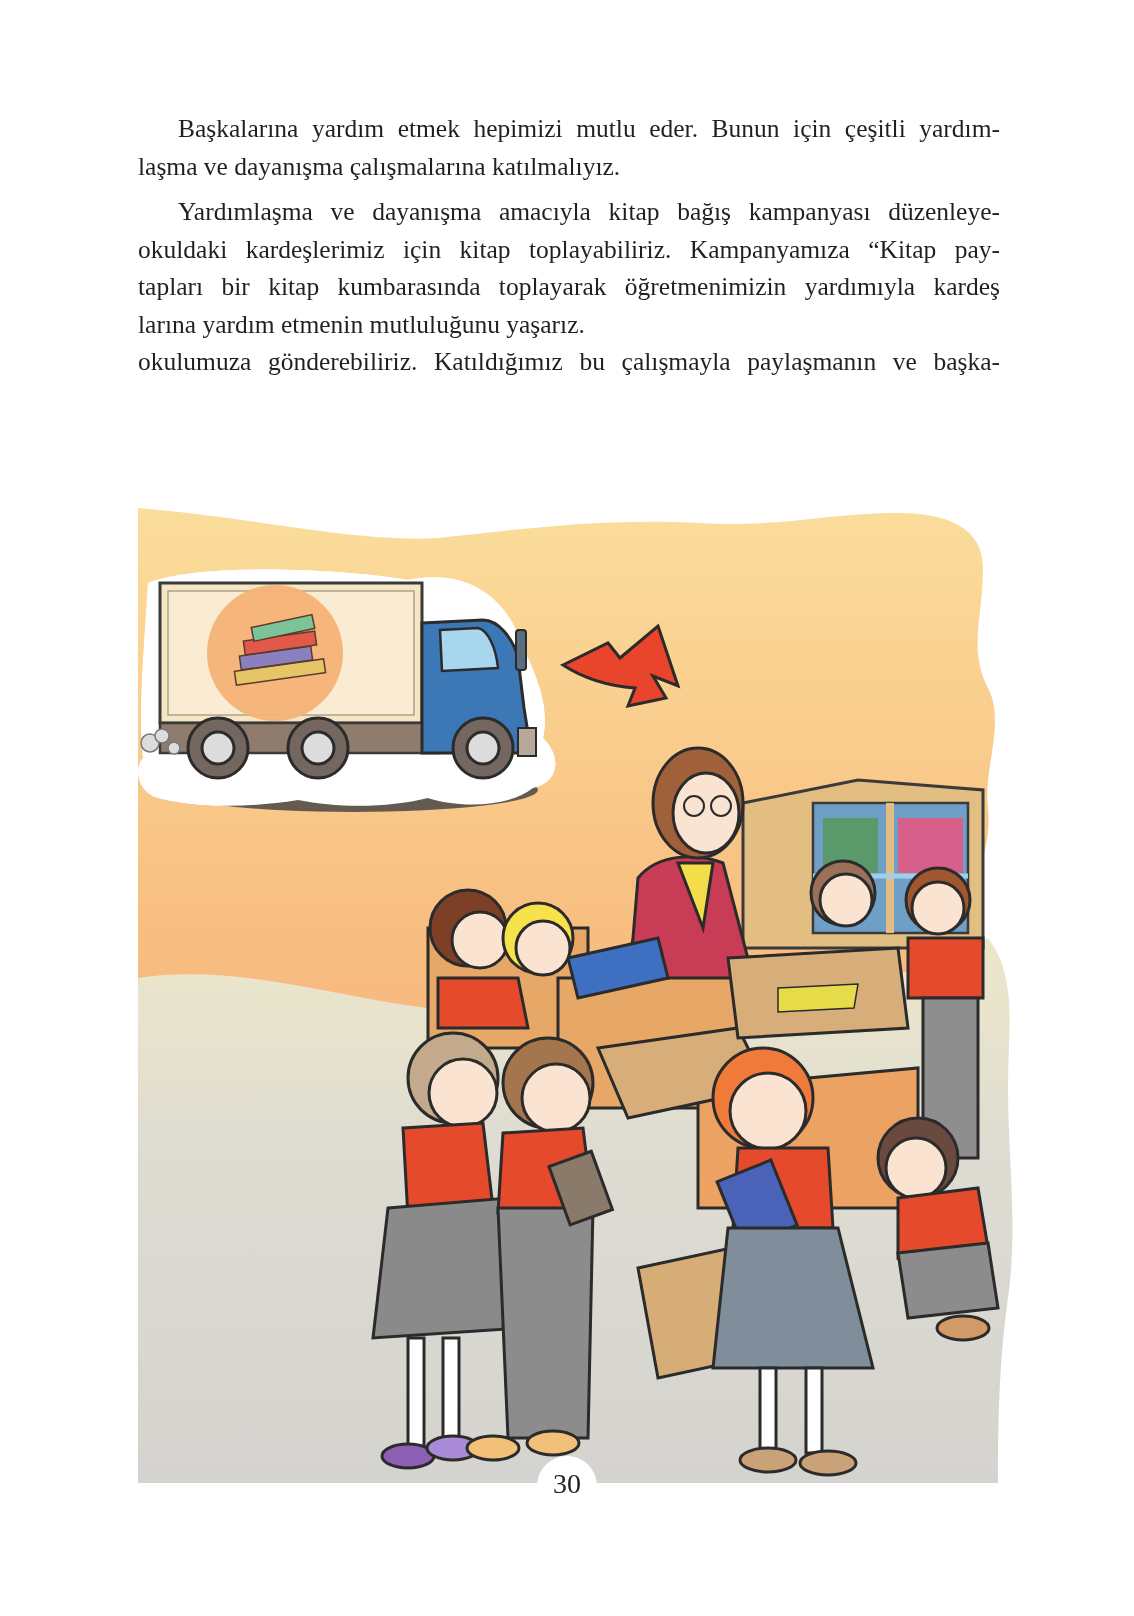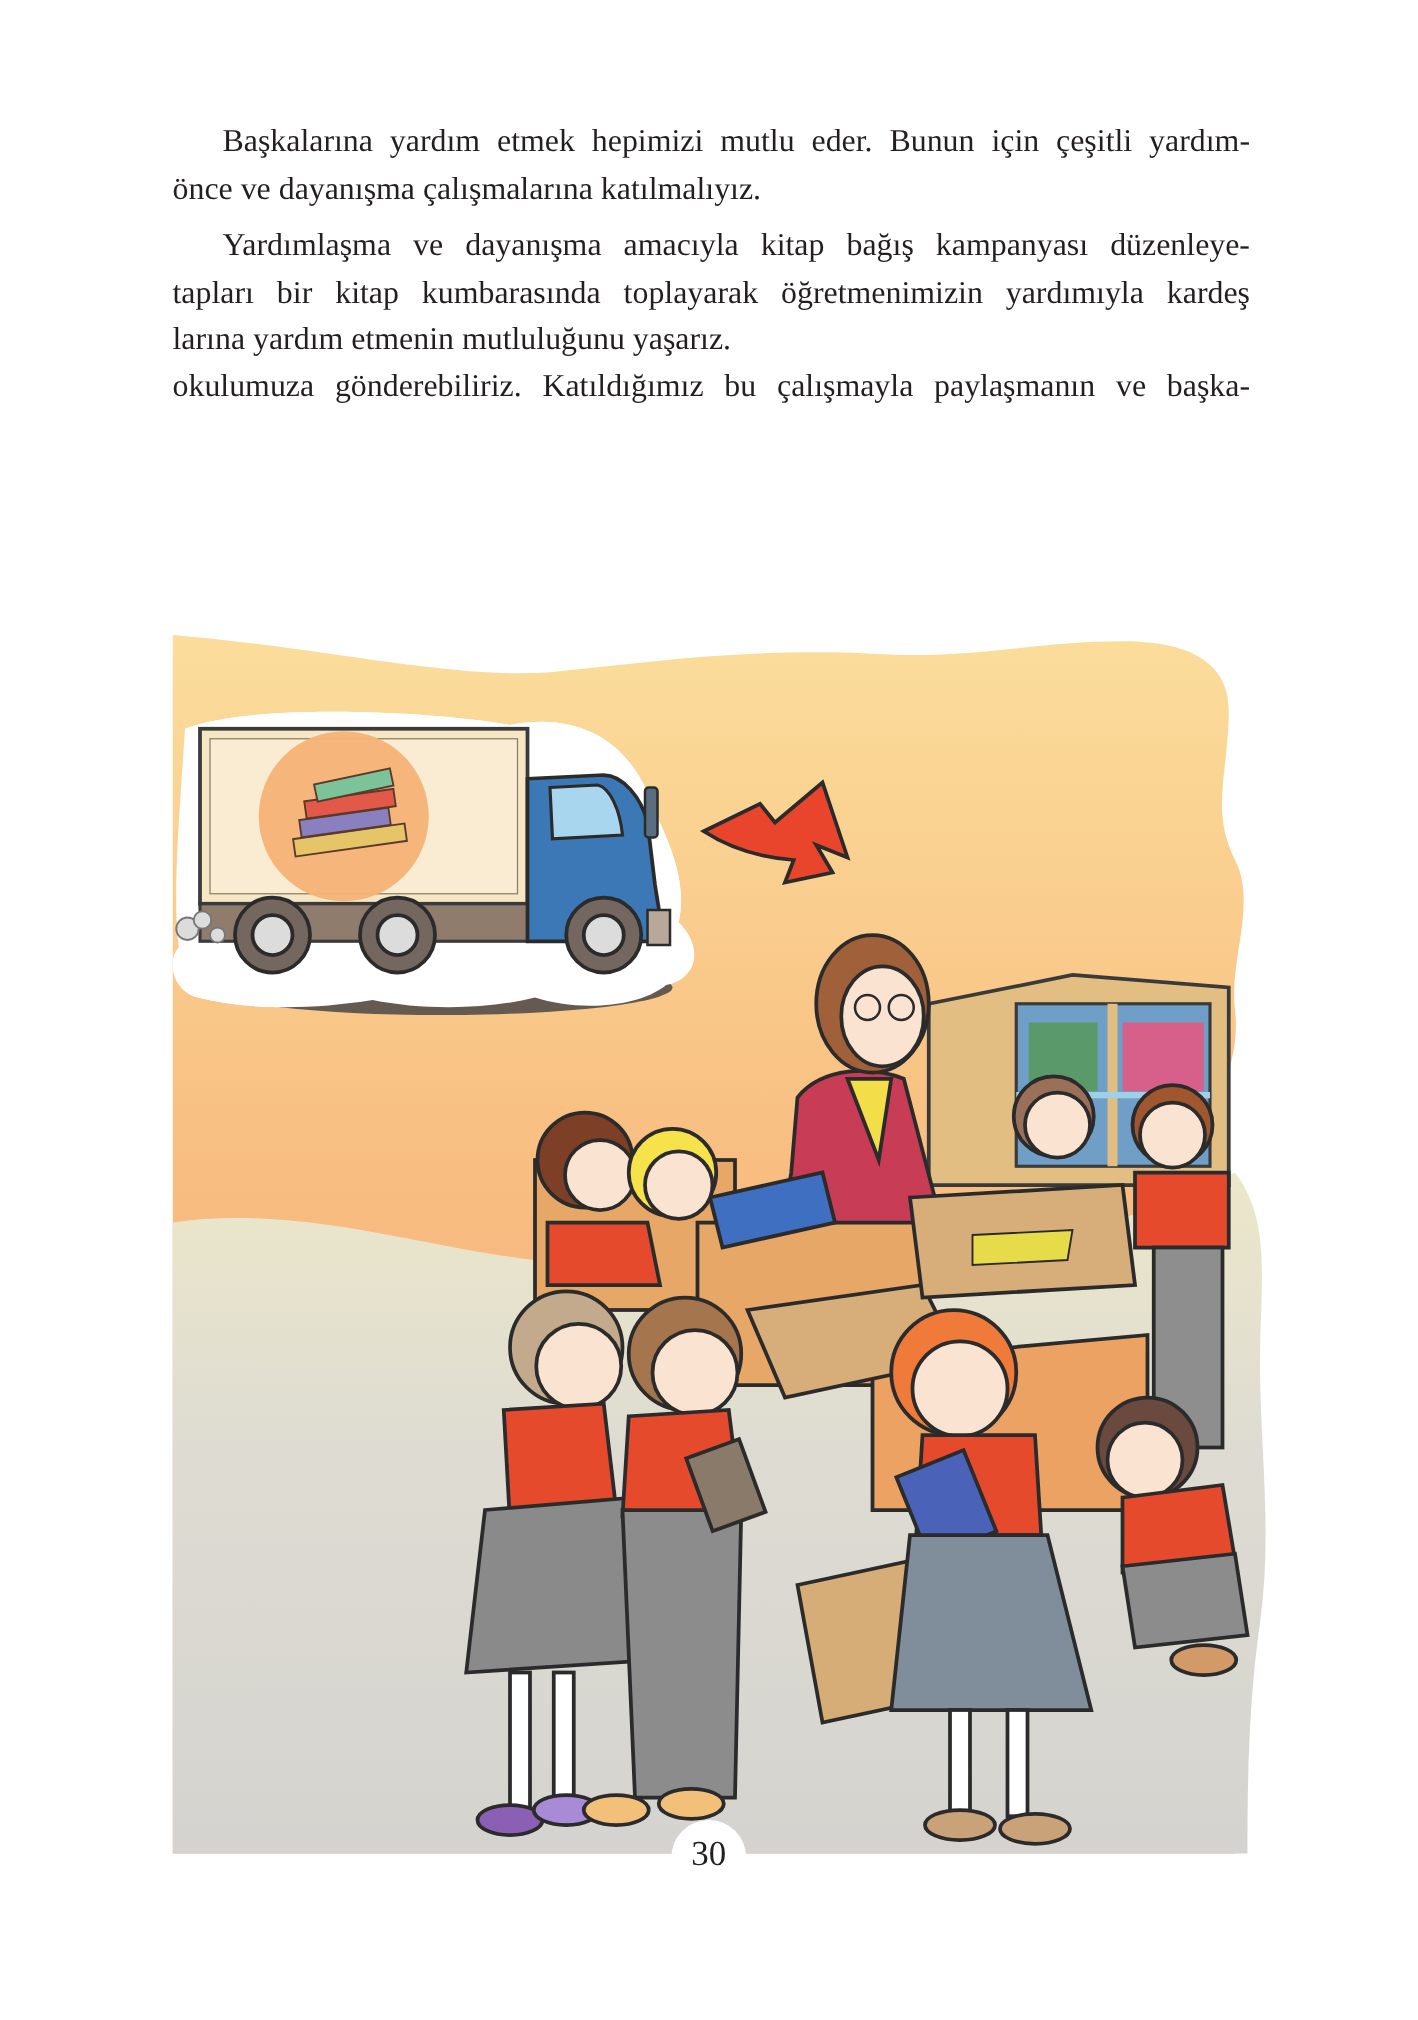--- a/index.html
+++ b/index.html
@@ -1,19 +1,19 @@
 <!DOCTYPE html>
 <html><head>
 <meta charset="utf-8">
 <style>
   html, body { margin: 0; padding: 0; background: #ffffff; }
   body { width: 1134px; height: 1616px; position: relative; overflow: hidden; }
   .page { position: absolute; left: 0; top: 0; width: 1134px; height: 1616px; background: #fff; }
   .text-block {
-    position: absolute; left: 138px; top: 94px; width: 862px;
+    position: absolute; left: 138px; top: 110px; width: 862px;
     font-family: "Liberation Serif", "DejaVu Serif", serif;
     font-size: 25.5px; line-height: 37.5px; color: #231f20;
     text-align: justify;
   }
   .para { margin: 0 0 8px 0; text-indent: 40px; }
   .line { display: block; text-align: justify; text-align-last: justify; white-space: nowrap; }
   .line.last { text-align-last: left; }
   .illustration { position: absolute; left: 138px; top: 508px; width: 880px; height: 975px; }
   .page-number-wrap {
     position: absolute; left: 537px; top: 1456px; width: 60px; height: 48px;
@@ -26,24 +26,25 @@
   }
 </style>
 </head>
 <body>
 
 <div class="page">
 
   <div class="text-block">
     <p class="para">
       <span class="line">Başkalarına yardım etmek hepimizi mutlu eder. Bunun için çeşitli yardım-</span>
-      <span class="line last" style="text-indent:0">önce ve dayanışma çalışmalarına katılmalıyız.</span>
+      <span class="line last" style="text-indent:0">laşma ve dayanışma çalışmalarına katılmalıyız.</span>
     </p>
     <p class="para">
       <span class="line">Yardımlaşma ve dayanışma amacıyla kitap bağış kampanyası düzenleye-</span>
+      <span class="line" style="text-indent:0">okuldaki kardeşlerimiz için kitap toplayabiliriz. Kampanyamıza “Kitap pay-</span>
       <span class="line" style="text-indent:0">tapları bir kitap kumbarasında toplayarak öğretmenimizin yardımıyla kardeş</span>
       <span class="line last" style="text-indent:0">larına yardım etmenin mutluluğunu yaşarız.</span>
       <span class="line" style="text-indent:0">okulumuza gönderebiliriz. Katıldığımız bu çalışmayla paylaşmanın ve başka-</span>
     </p>
   </div>
 
   <div class="illustration">
     <svg width="880" height="975" viewBox="0 0 880 975" xmlns="http://www.w3.org/2000/svg">
       <defs>
         <linearGradient id="bg" x1="0" y1="0" x2="0" y2="1">

